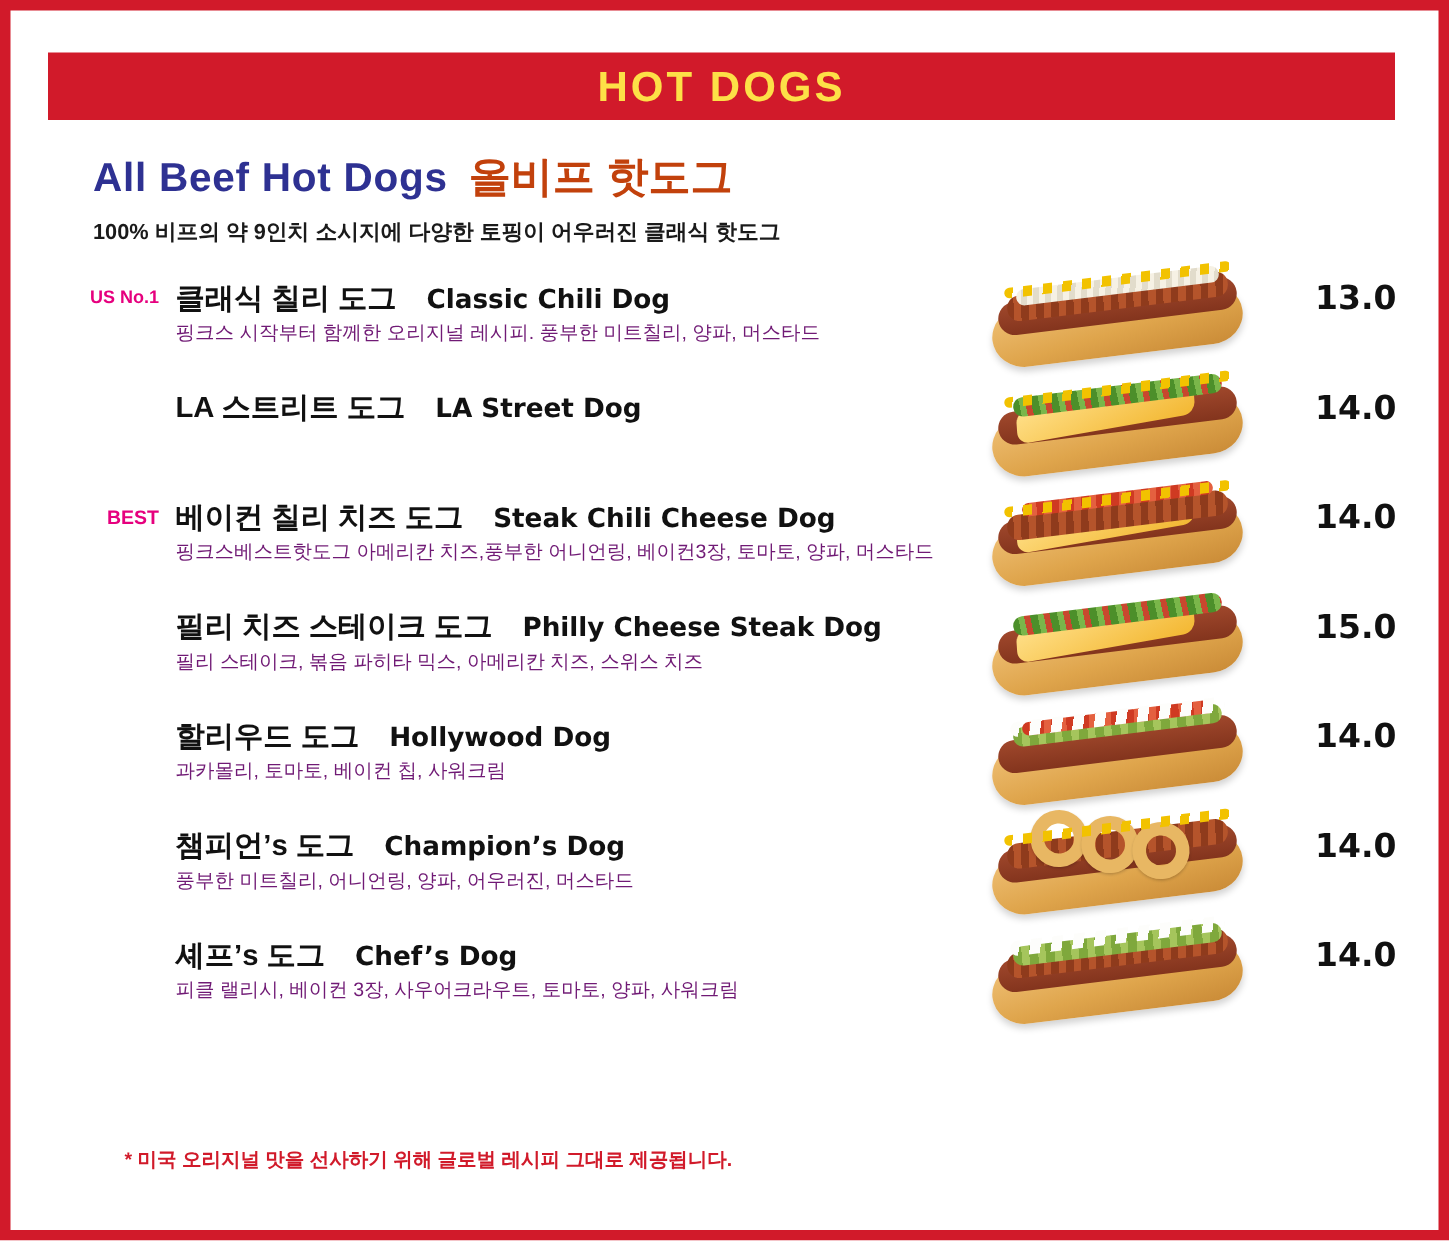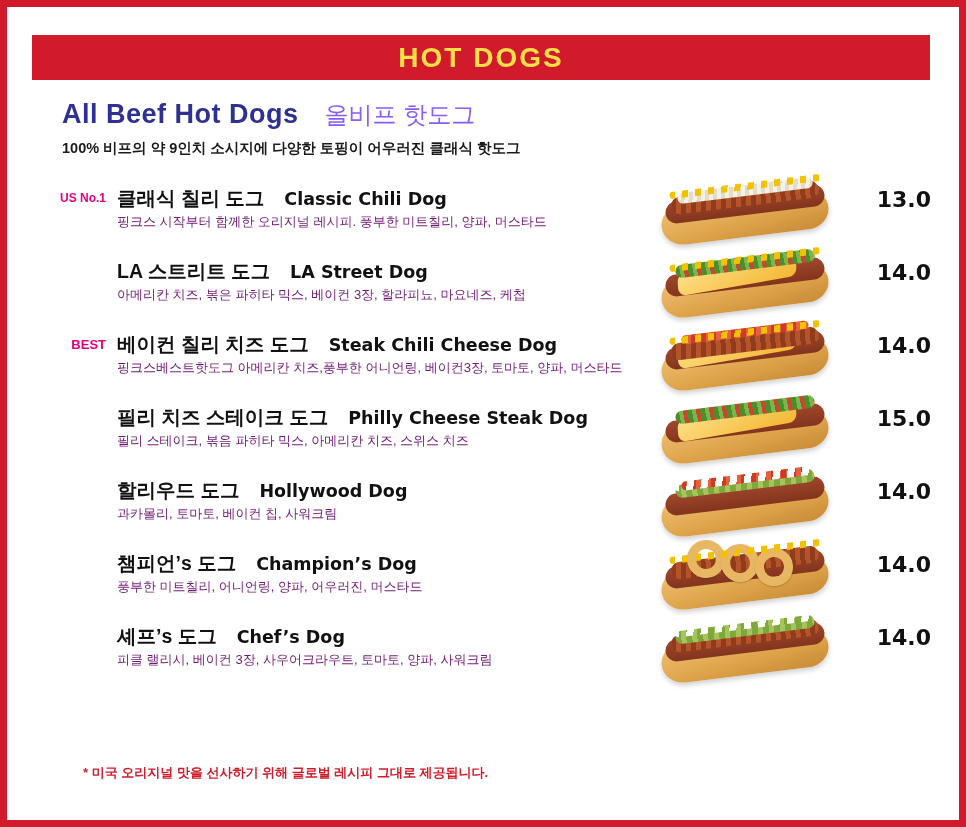--- a/index.html
+++ b/index.html
@@ -41,32 +41,32 @@
   
   .section {
     position: absolute;
     left: 55px;
     top: 92px;
     width: 860px;
   }
   .section-title-row {
     display: flex;
     align-items: baseline;
-    gap: 26px;
+    gap: 14px;
   }
   .section-title-en {
     color: #2e3192;
     font-size: 27px;
     font-weight: bold;
     letter-spacing: 0.5px;
   }
   .section-title-kr {
-    color: #8b5cf6;
-    font-size: 24px;
-    font-weight: normal;
+    color: #c2410c;
+    font-size: 28px;
+    font-weight: bold;
   }
   .section-sub {
     margin-top: 8px;
     color: #1a1a1a;
     font-size: 14.5px;
     font-weight: bold;
   }
   
   .menu {
     position: absolute;
@@ -255,21 +255,20 @@
       </div>
       <div class="price">13.0</div>
     </div>
 
     <div class="menu-item">
       <div class="badge"></div>
       <div class="names">
         <span class="name-kr">LA 스트리트 도그</span>
         <span class="name-en">LA Street Dog</span>
       </div>
-      <div class="desc">아메리칸 치즈, 볶은 파히타 믹스, 베이컨 3장, 할라피뇨, 마요네즈, 케첩</div>
       <div class="food">
         <div class="bun"></div>
         <div class="sausage"></div>
         <div class="topping t-cheese"></div>
         <div class="topping t-greens"></div>
         <div class="topping t-mustard"></div>
       </div>
       <div class="price">14.0</div>
     </div>
 

